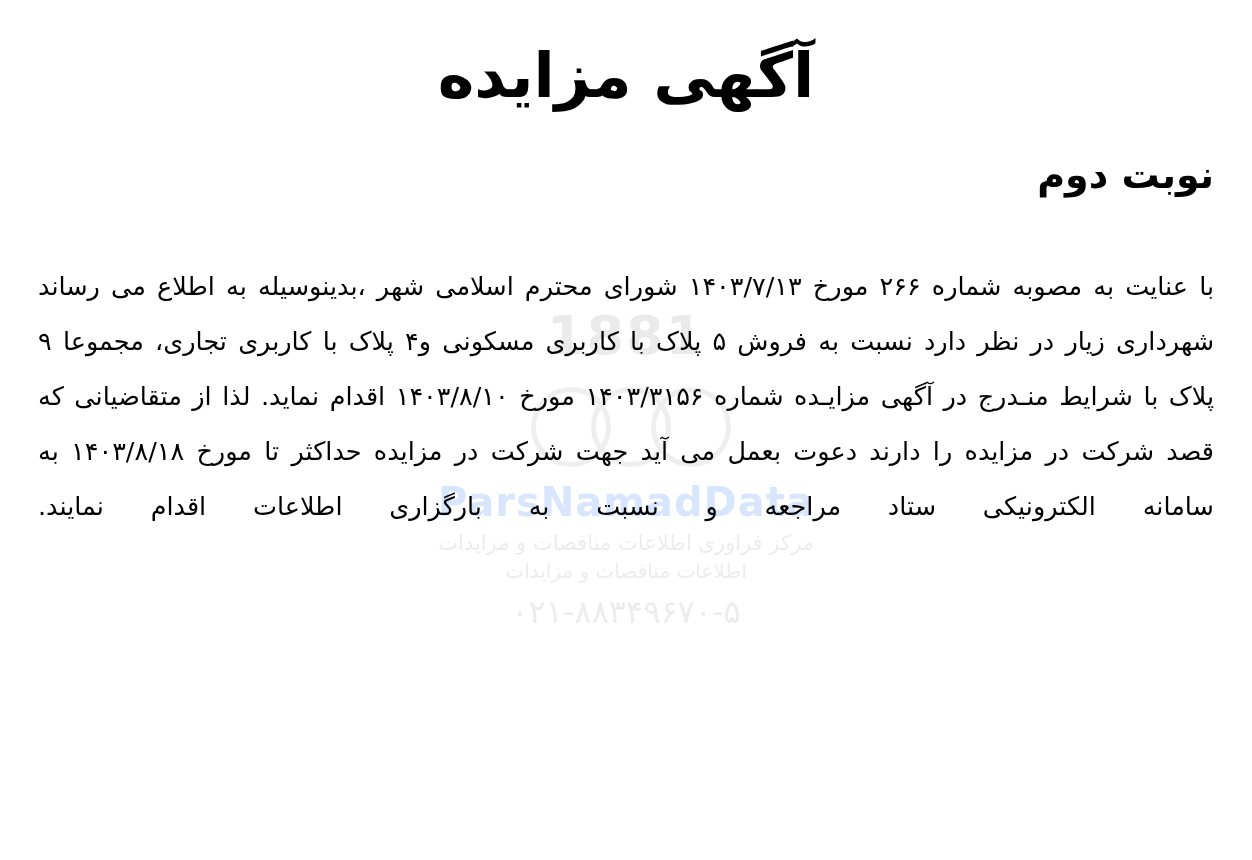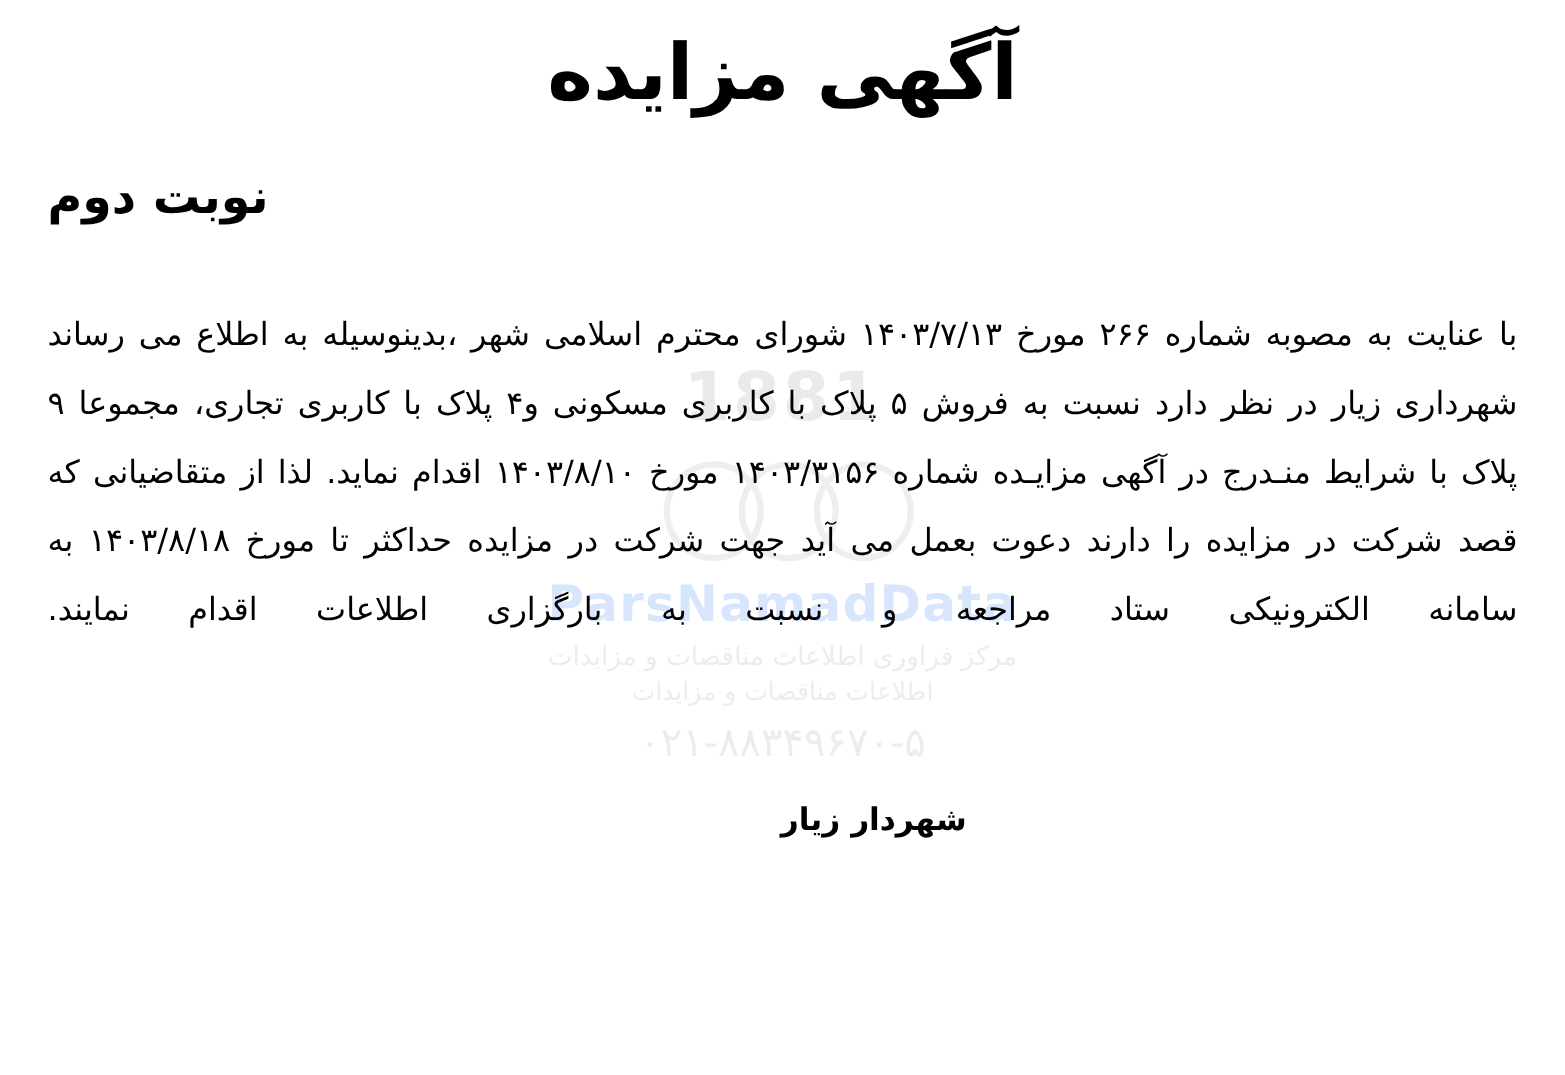--- a/index.html
+++ b/index.html
@@ -92,26 +92,26 @@
   .content {
     position: relative;
     z-index: 1;
     padding: 0 38px;
   }
 
   .title {
     text-align: center;
     font-size: 62px;
     font-weight: bold;
-    margin-top: 22px;
+    margin-top: 40px;
     line-height: 1.15;
     letter-spacing: -1px;
   }
   .subtitle {
-    text-align: left;
+    text-align: right;
     font-size: 38px;
     font-weight: bold;
     margin-top: 34px;
   }
 
   .body-text {
     margin-top: 62px;
     font-size: 25.5px;
     font-weight: normal;
     line-height: 2.16;
@@ -149,17 +149,16 @@
     <div class="wm-phone">۰۲۱-۸۸۳۴۹۶۷۰-۵</div>
   </div>
 
   <div class="content">
     <h1 class="title">آگهی مزایده</h1>
     <h2 class="subtitle">نوبت دوم</h2>
 
     <p class="body-text">با عنایت به مصوبه شماره ۲۶۶ مورخ ۱۴۰۳/۷/۱۳ شورای محترم اسلامی شهر ،بدینوسیله به اطلاع می رساند شهرداری زیار در نظر دارد نسبت به فروش ۵ پلاک با کاربری مسکونی و۴ پلاک با کاربری تجاری، مجموعا ۹ پلاک با شرایط منـدرج در آگهی مزایـده شماره ۱۴۰۳/۳۱۵۶ مورخ ۱۴۰۳/۸/۱۰ اقدام نماید. لذا از متقاضیانی که قصد شرکت در مزایده را دارند دعوت بعمل می آید جهت شرکت در مزایده حداکثر تا مورخ ۱۴۰۳/۸/۱۸ به سامانه الکترونیکی ستاد مراجعه و نسبت به بارگزاری اطلاعات اقدام نمایند.</p>
 
     <div class="signature">
-      <div>شهردار زیار</div>
     </div>
   </div>
 
 </div>
 
 </body></html>

